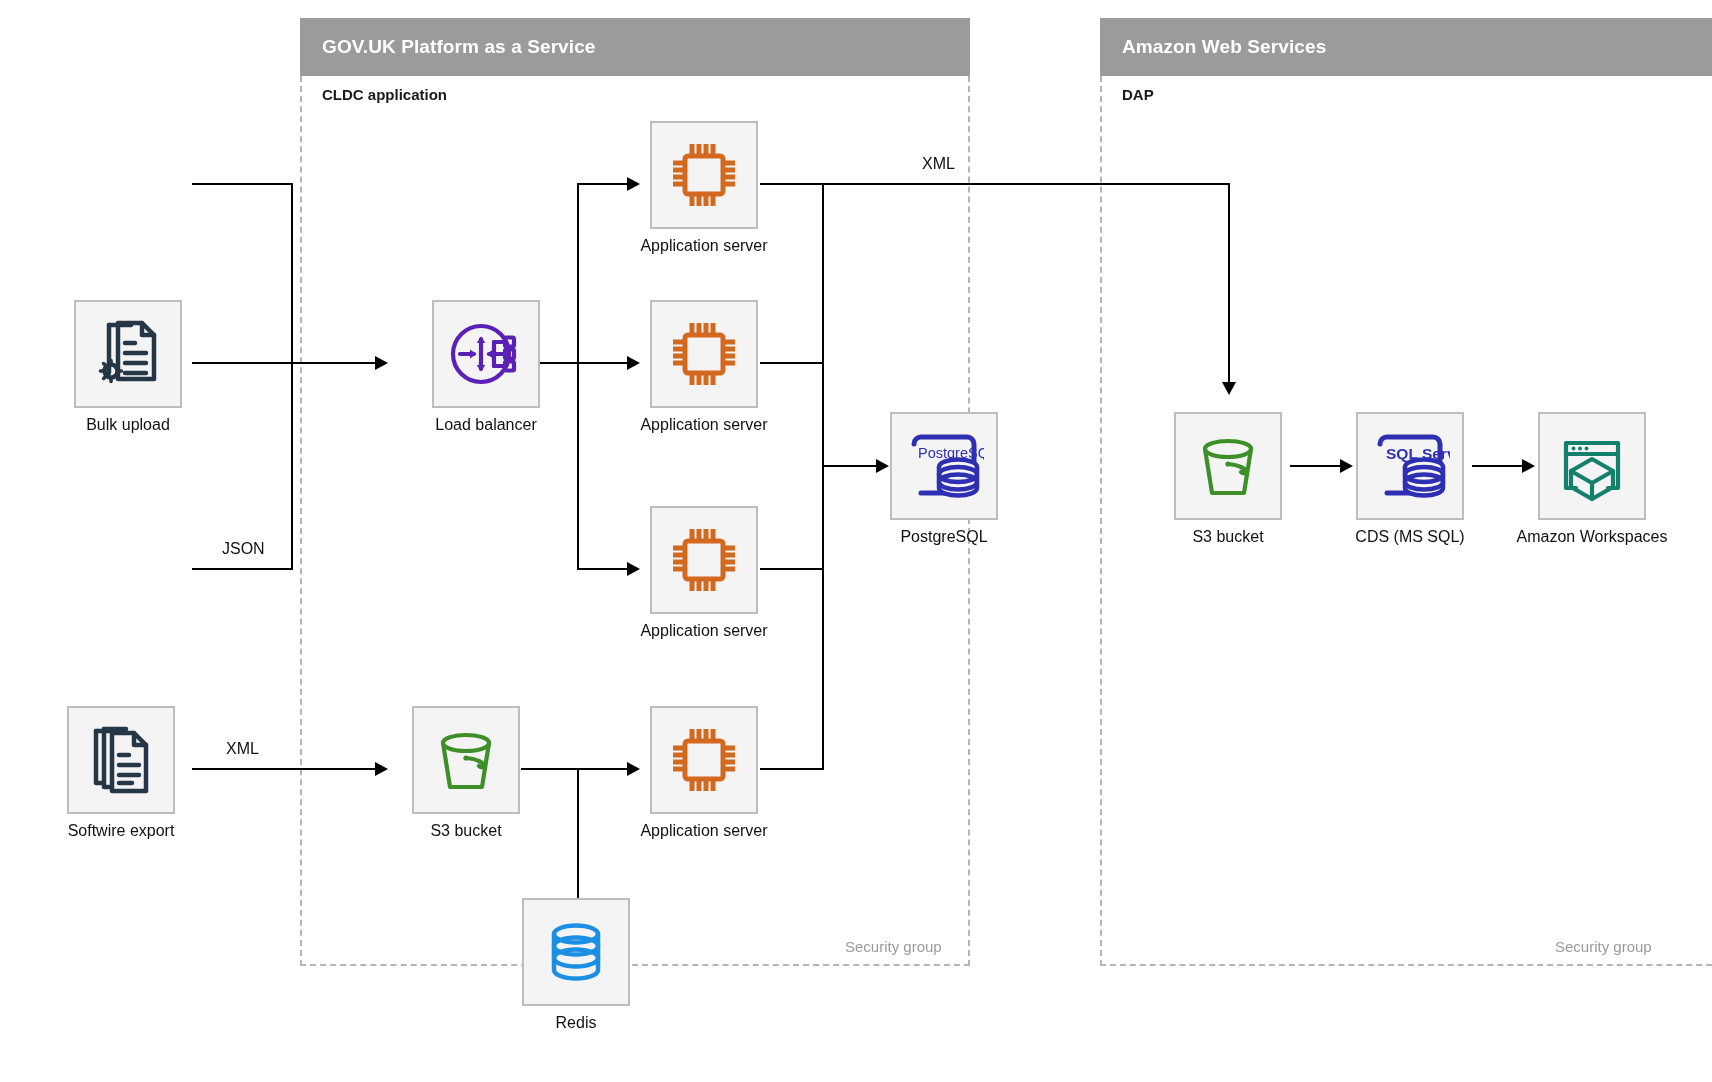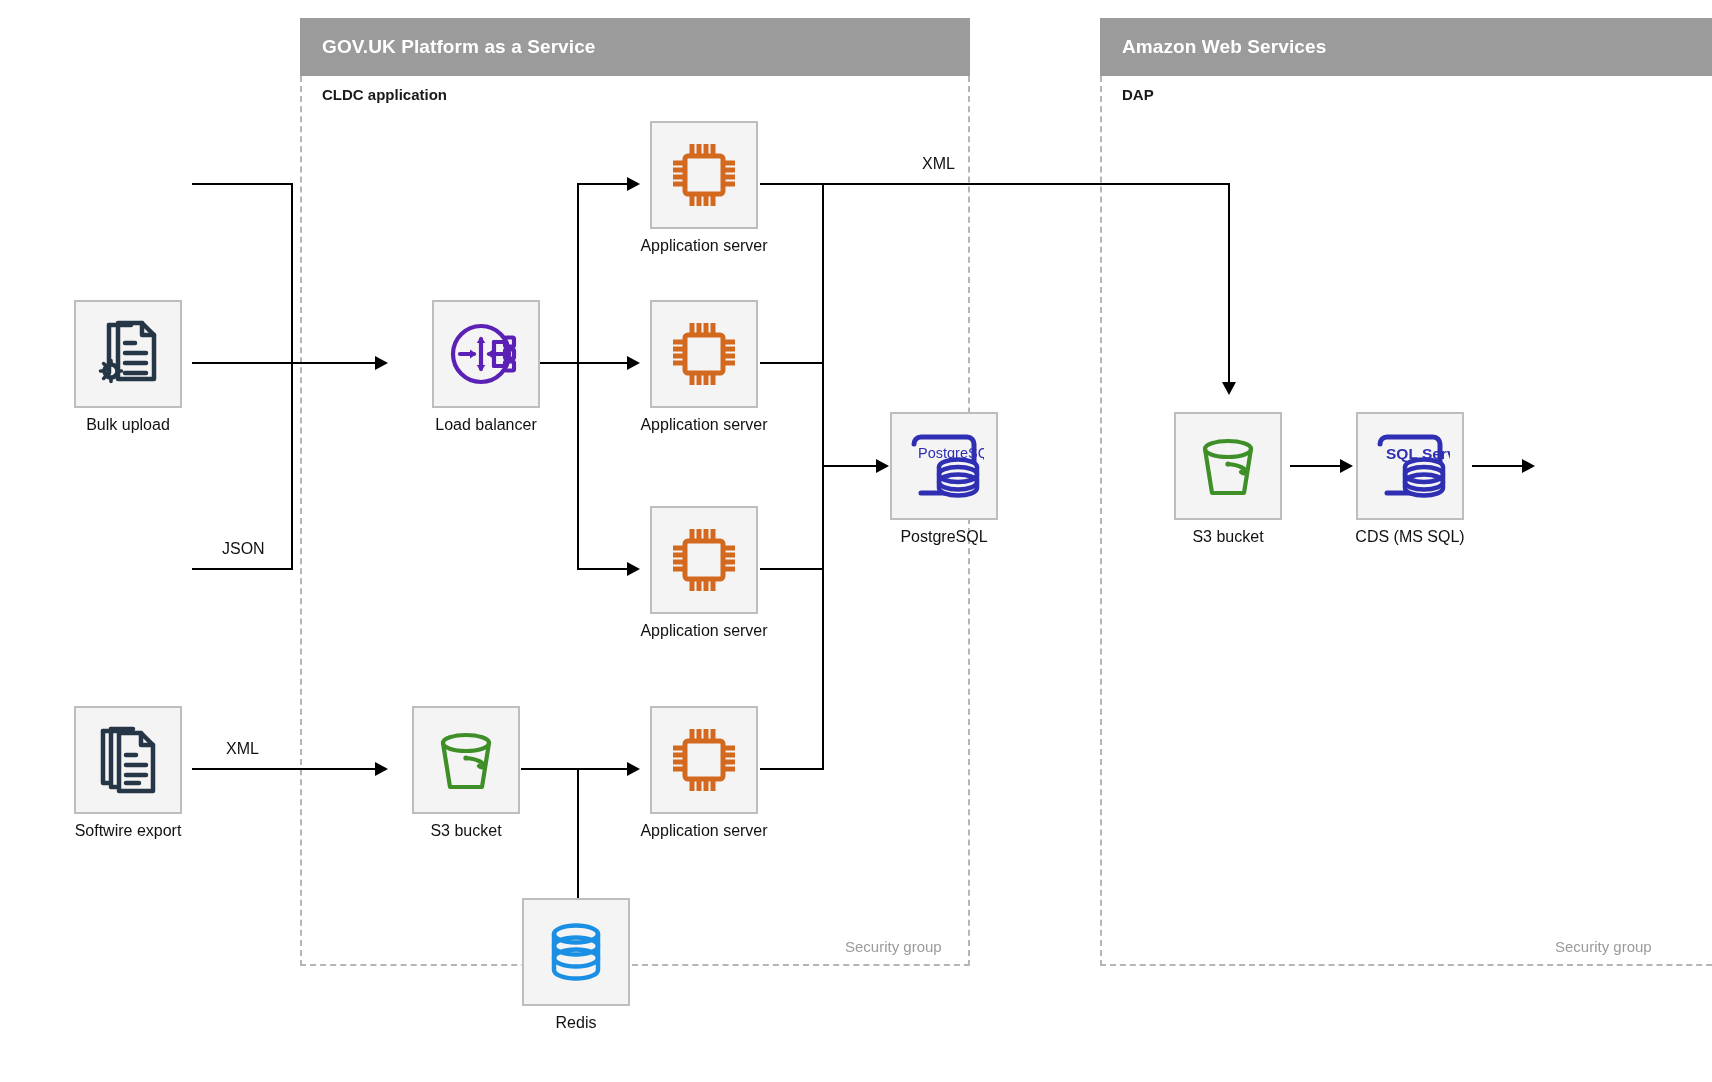--- a/index.html
+++ b/index.html
@@ -177,21 +177,21 @@
           <path d="M20 43.5 L20 47  M20 61 L20 64.5  M9.5 54 L13 54  M27 54 L30.5 54
                    M12.6 46.6 L15.1 49.1  M24.9 58.9 L27.4 61.4
                    M27.4 46.6 L24.9 49.1  M15.1 58.9 L12.6 61.4" stroke-width="3.6"></path>
         </svg>
       </span>
     </div>
     <div class="node-label">Bulk upload</div>
   </div>
 
 
-  <div class="node" style="left:74px; top:706px;">
+  <div class="node" style="left:67px; top:706px;">
     <div class="node-box">
       <span>
         <svg width="74" height="74" viewBox="0 0 74 74" fill="none" stroke="#253746" stroke-width="4.5" stroke-linecap="round" stroke-linejoin="round">
           <path d="M12 8 L12 60 L17 60"></path>
           <path d="M12 8 L36 8"></path>
           <path d="M20 6 L20 64 L25 64"></path>
           <path d="M20 6 L42 6"></path>
           <path d="M28 10 L50 10 L62 22 L62 68 L28 68 Z"></path>
           <path d="M50 10 L50 22 L62 22"></path>
           <path d="M35 32 L45 32"></path>
@@ -365,14 +365,33 @@
             <path d="M35 39 v21 a19 7.5 0 0 0 38 0 v-21" fill="#f4f4f4"></path>
             <ellipse cx="54" cy="46.5" rx="19" ry="7.5" fill="none"></ellipse>
             <ellipse cx="54" cy="54" rx="19" ry="7.5" fill="none"></ellipse>
           </g>
         </svg>
       </span>
     </div>
     <div class="node-label">CDS (MS SQL)</div>
   </div>
 
+  <div class="node" style="left:1538px; top:412px;">
+    <div class="node-box">
+      <span>
+        <svg width="76" height="76" viewBox="0 0 76 76" fill="none" stroke="#13806c" stroke-width="4.2" stroke-linecap="round" stroke-linejoin="round">
+          <path d="M12 26 L12 60 L22 60 M64 26 L64 60 L54 60"></path>
+          <path d="M12 26 L12 15 L64 15 L64 26 Z"></path>
+          <path d="M12 26 L64 26"></path>
+          <circle cx="19.5" cy="20.5" r="1.9" fill="#13806c" stroke="none"></circle>
+          <circle cx="26" cy="20.5" r="1.9" fill="#13806c" stroke="none"></circle>
+          <circle cx="32.5" cy="20.5" r="1.9" fill="#13806c" stroke="none"></circle>
+          <path d="M38 30 L60 42 L60 58 L38 70 L16 58 L16 42 Z" transform="translate(0,-2) scale(1)" stroke="none" fill="none"></path>
+          <path d="M38 31 L59 43 L38 55 L17 43 Z" fill="#f4f4f4"></path>
+          <path d="M17 43 L17 59 L38 71 L59 59 L59 43"></path>
+          <path d="M38 55 L38 71"></path>
+        </svg>
+      </span>
+    </div>
+    <div class="node-label">Amazon Workspaces</div>
+  </div>
 
 </div>
 
 </body></html>

